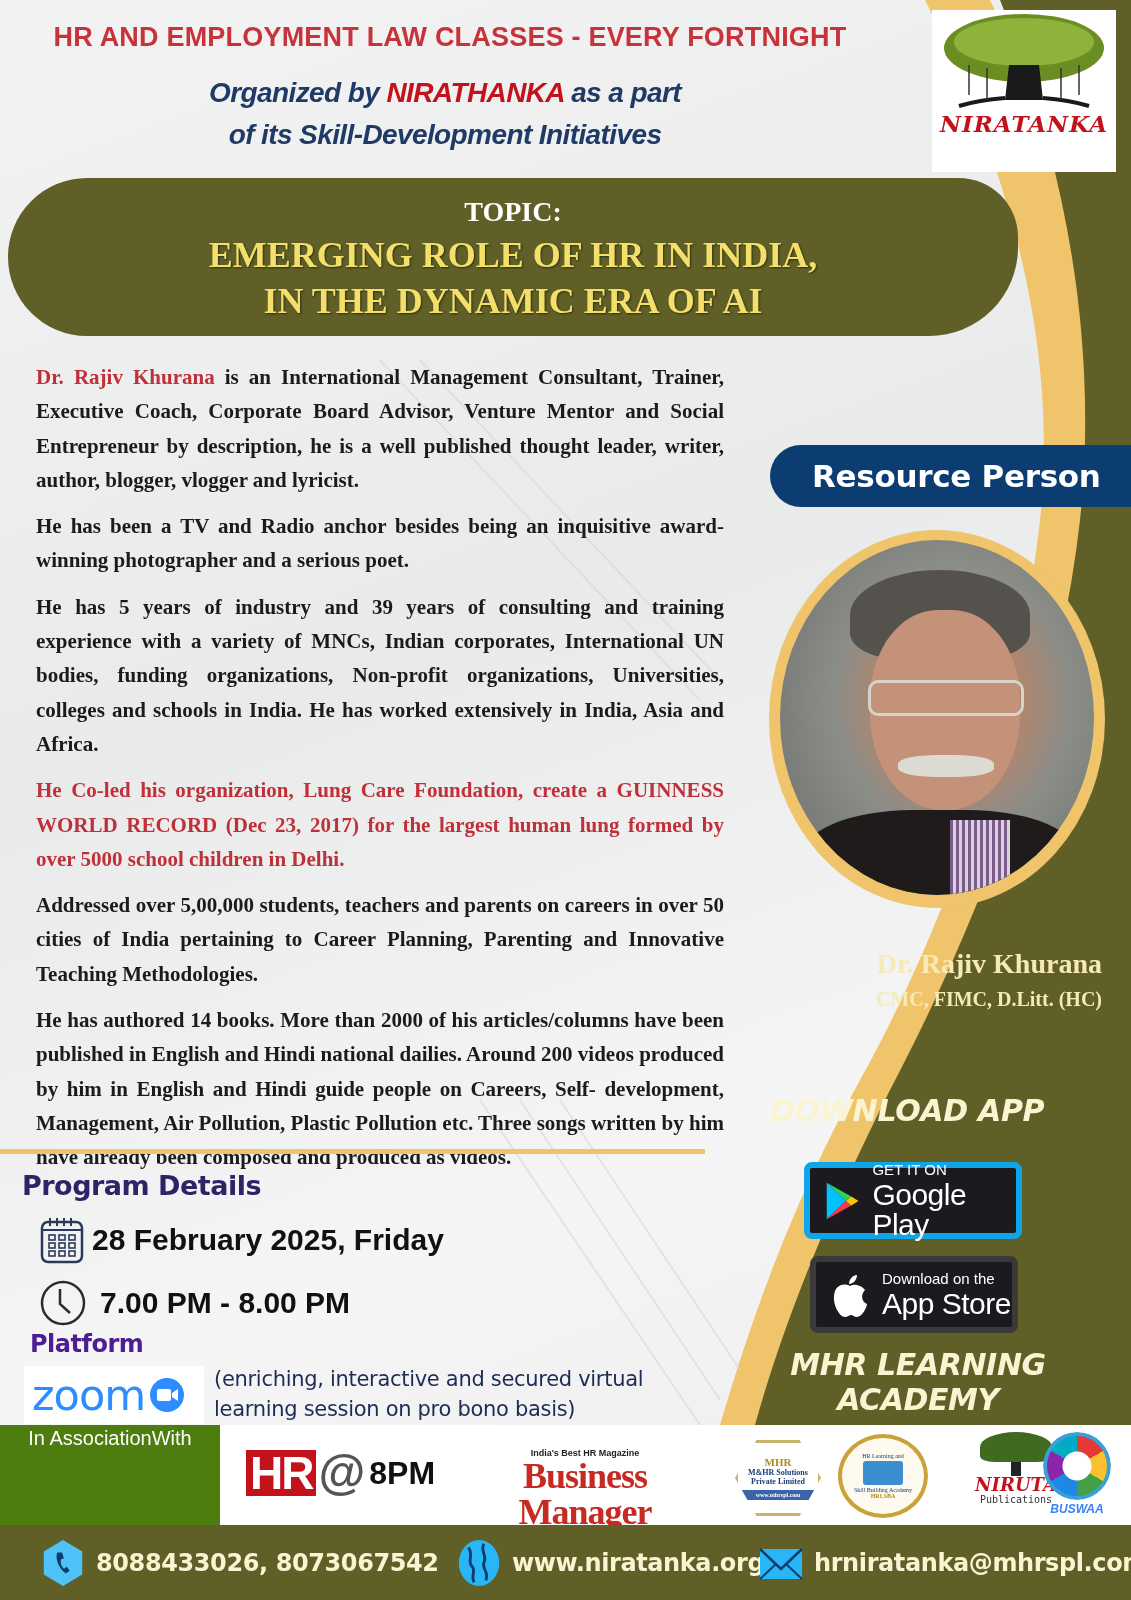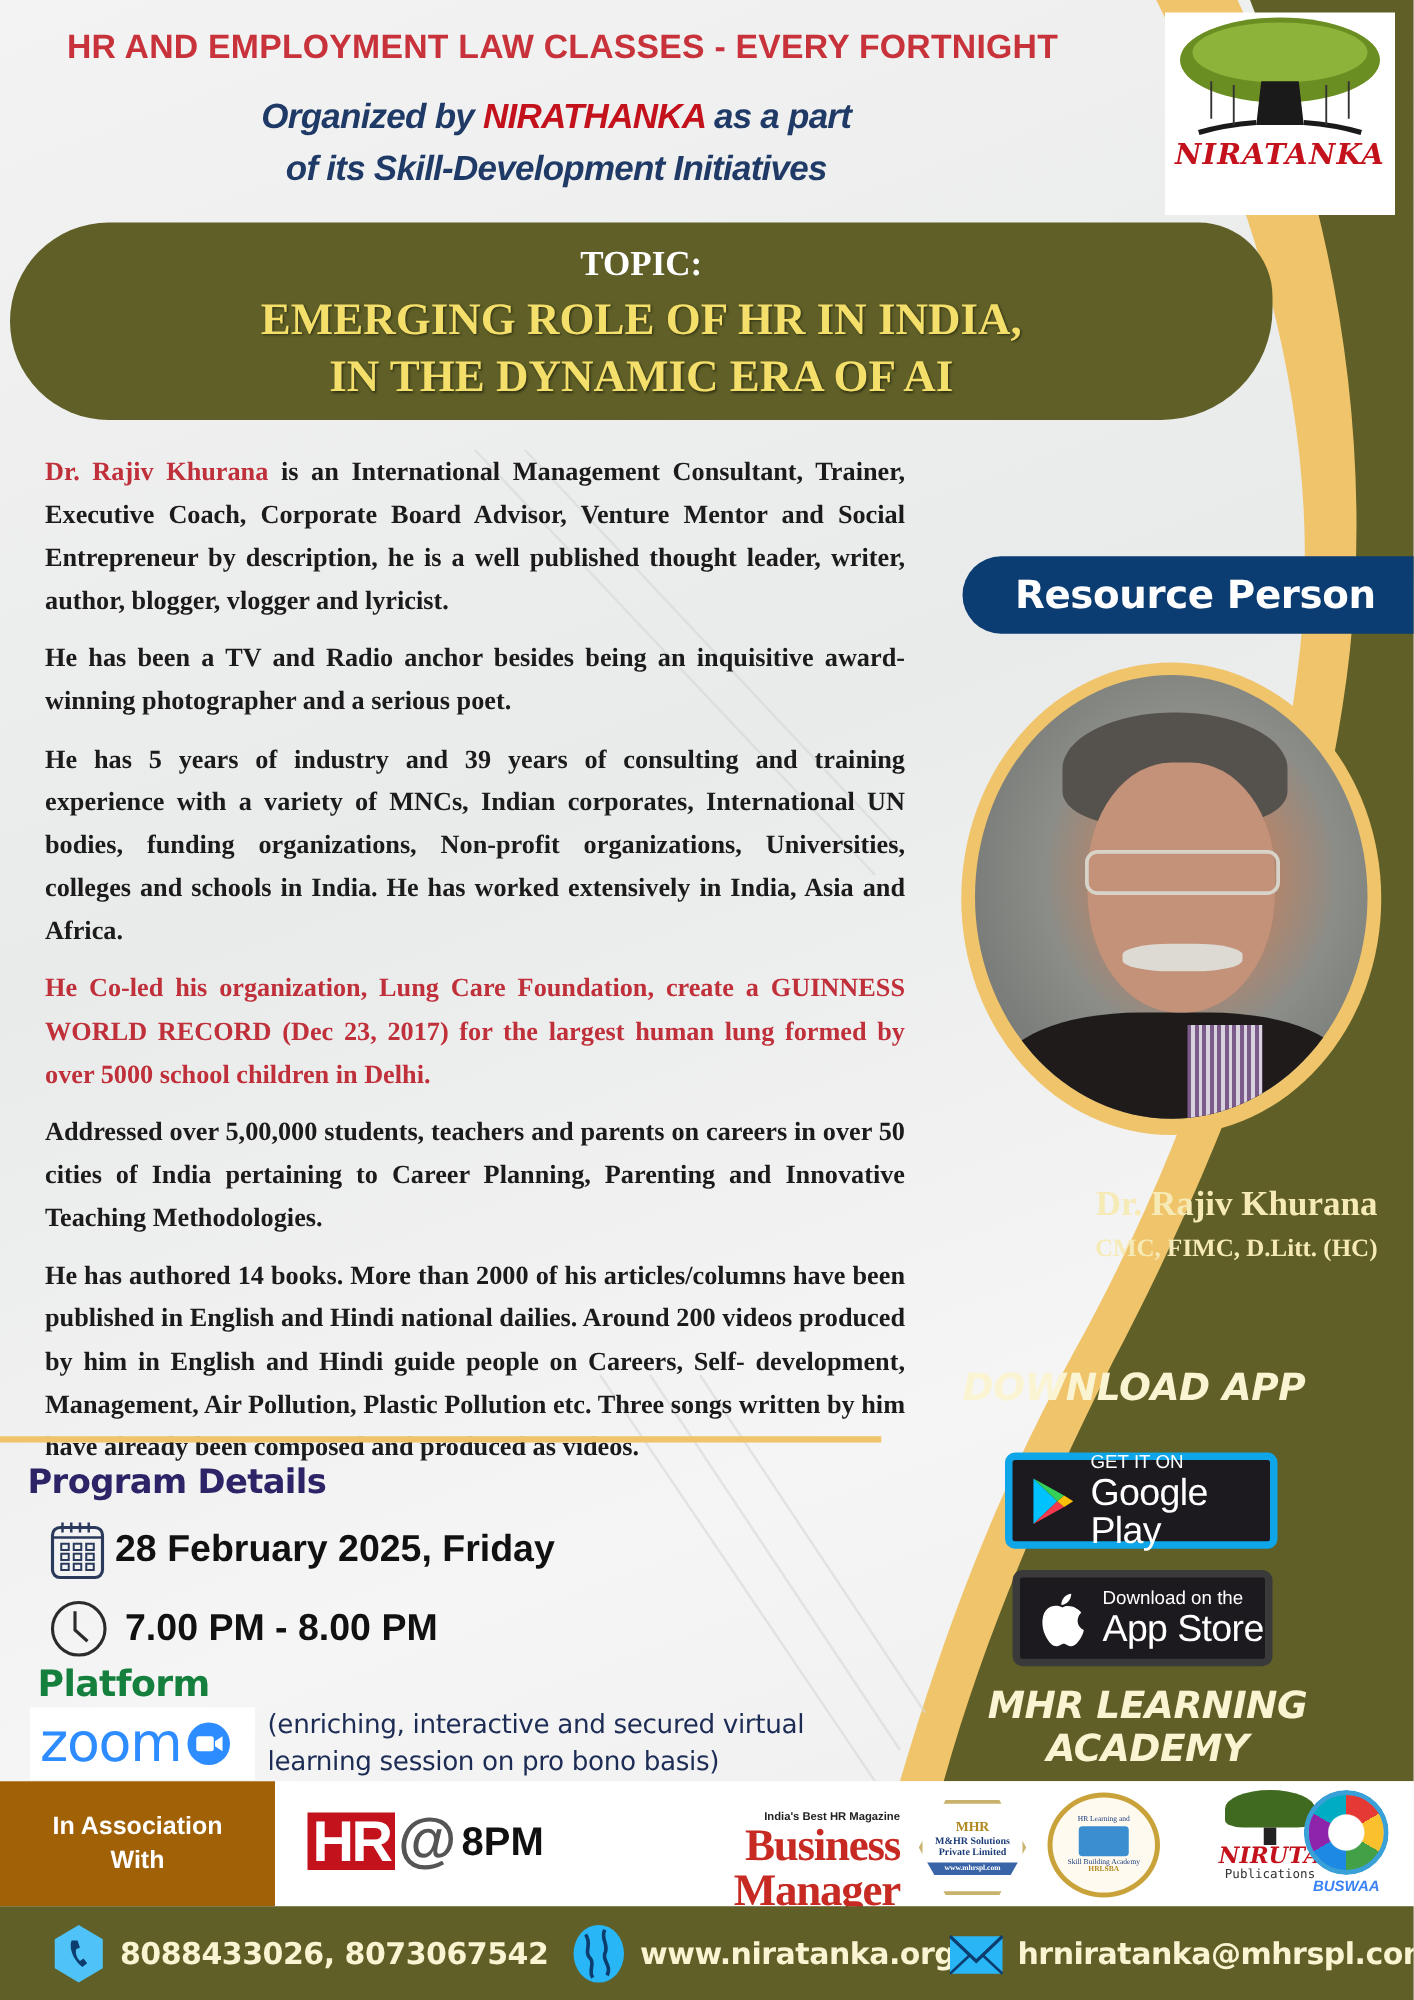--- a/index.html
+++ b/index.html
@@ -105,38 +105,38 @@
   }
 
   .gold-rule { left: 0; top: 1149px; width: 705px; height: 5px; background: #f0c46a; }
 
   .pd-title { left: 22px; top: 1170px; color: #2c2466; font-weight: 700; font-size: 27px;
     font-family: "DejaVu Sans", sans-serif; letter-spacing: -0.5px; }
   .pd-row { display: flex; align-items: center; }
   .pd-date { left: 40px; top: 1216px; }
   .pd-time { left: 40px; top: 1280px; }
   .pd-text { font-size: 30px; font-weight: 700; color: #111111; margin-left: 8px; }
-  .platform { left: 30px; top: 1330px; color: #15803d; font-weight: 700; font-size: 29px;
+  .platform { left: 30px; top: 1330px; color: #4c1d95; font-weight: 700; font-size: 24px;
     font-family: "DejaVu Sans", sans-serif; letter-spacing: -0.5px; }
   .zoom-box { left: 24px; top: 1366px; width: 180px; height: 58px; background: #ffffff;
     display: flex; align-items: center; padding-left: 8px; }
   .zoom-word { color: #2d8cff; font-size: 43px; font-family: "DejaVu Sans", sans-serif; letter-spacing: -1px; line-height: 1; }
   .zoom-desc { left: 214px; top: 1364px; width: 470px; color: #1d2c55; font-size: 21px; line-height: 30px;
     font-family: "DejaVu Sans", sans-serif; letter-spacing: -0.3px; }
 
   .assoc-strip { left: 0; top: 1425px; width: 1131px; height: 100px; background: #ffffff; }
-  .assoc-box { left: 0; top: 1425px; width: 220px; height: 100px; background: #a16207;
-    color: #ffffff; font-weight: 700; font-size: 20px; text-align: center; display: flex;
-    flex-direction: column; justify-content: center; line-height: 27px; }
+  .assoc-box { left: 0; top: 1425px; width: 220px; height: 100px; background: #4d7c0f;
+    color: #ffffff; font-weight: 400; font-size: 20px; text-align: center; display: flex;
+    flex-direction: row; justify-content: center; line-height: 27px; }
   .hr8 { left: 246px; top: 1450px; display: flex; align-items: center; }
   .hr8-hr { background: #c4121d; color: #ffffff; font-weight: 700; font-size: 46px; padding: 0 4px; line-height: 46px;
     font-family: "Liberation Sans", sans-serif; letter-spacing: -2px; }
   .hr8-at { color: #555555; font-weight: 700; font-size: 48px; margin-left: 2px; line-height: 46px; }
   .hr8-pm { color: #111111; font-weight: 700; font-size: 32px; margin-left: 4px; }
-  .bm { left: 470px; top: 1448px; width: 250px; text-align: right; }
+  .bm { left: 460px; top: 1448px; width: 250px; text-align: center; }
   .bm-small { font-size: 9px; font-weight: 700; color: #222; }
   .bm-big { font-family: "Liberation Serif", serif; font-weight: 700; color: #c62a22; font-size: 36px; line-height: 36px; letter-spacing: -1px; }
   .bm-tag { font-size: 6px; color: #333; }
   .logo-small { text-align: center; }
   .mhr { left: 735px; top: 1440px; width: 86px; height: 76px; background: #ffffff; border: 3px solid #c9b26b;
     clip-path: polygon(25% 0, 75% 0, 100% 50%, 75% 100%, 25% 100%, 0 50%); display: flex; flex-direction: column;
     justify-content: center; font-family: "Liberation Serif", serif; font-weight: 700; font-size: 8px; color: #1c3c78; }
   .mhr .top { color: #b08a20; font-size: 11px; }
   .mhr .bot { background: #3a64a8; color: #fff; font-size: 6px; margin-top: 4px; padding: 2px 0; }
   .academy-badge { left: 838px; top: 1434px; width: 90px; height: 84px; border-radius: 50%;

